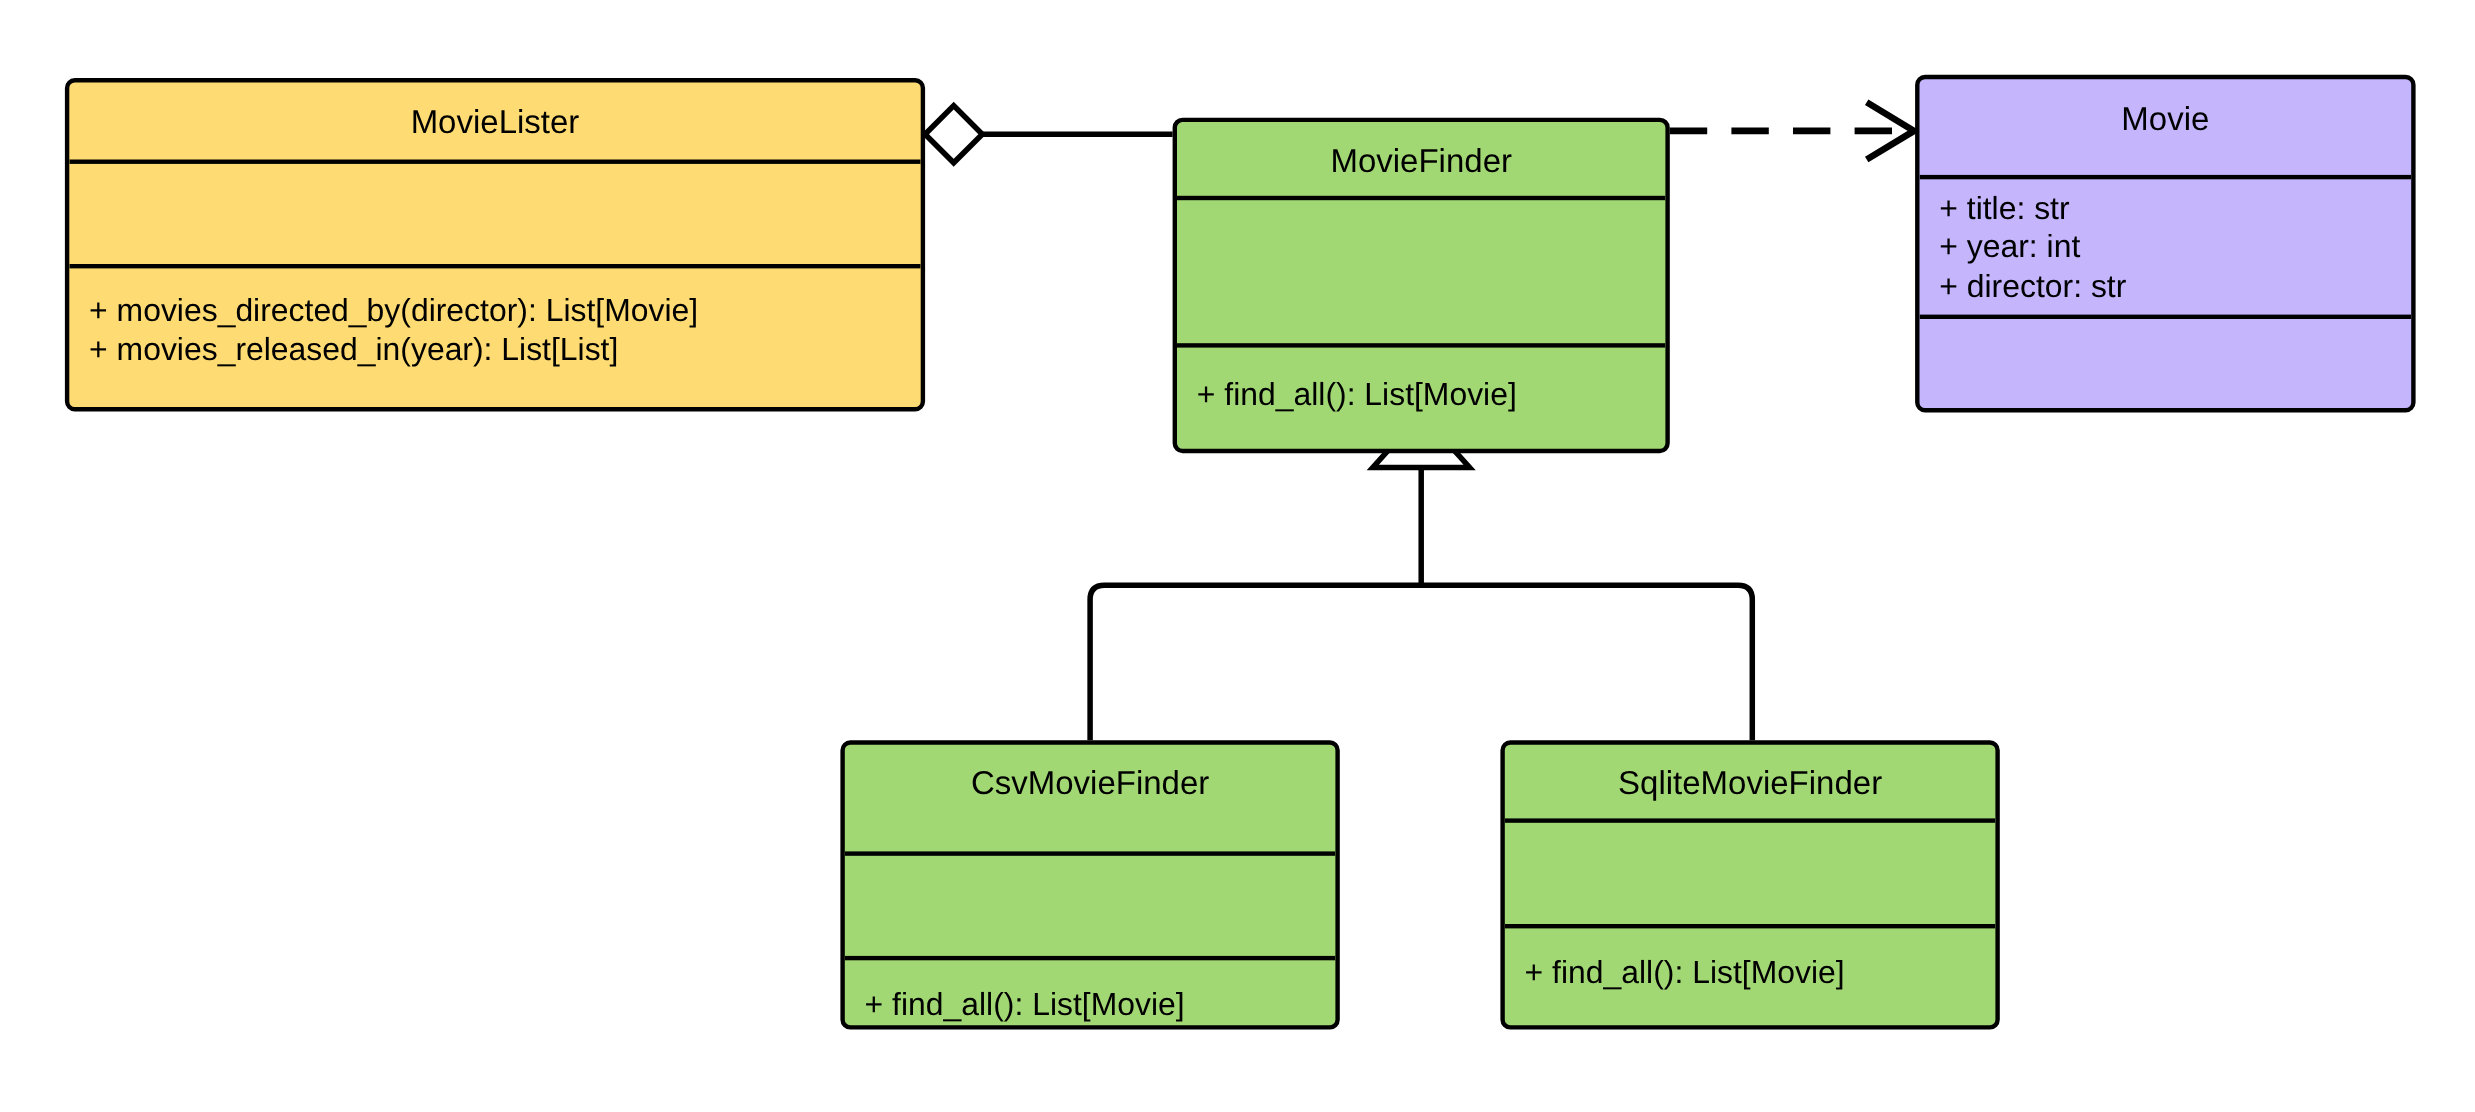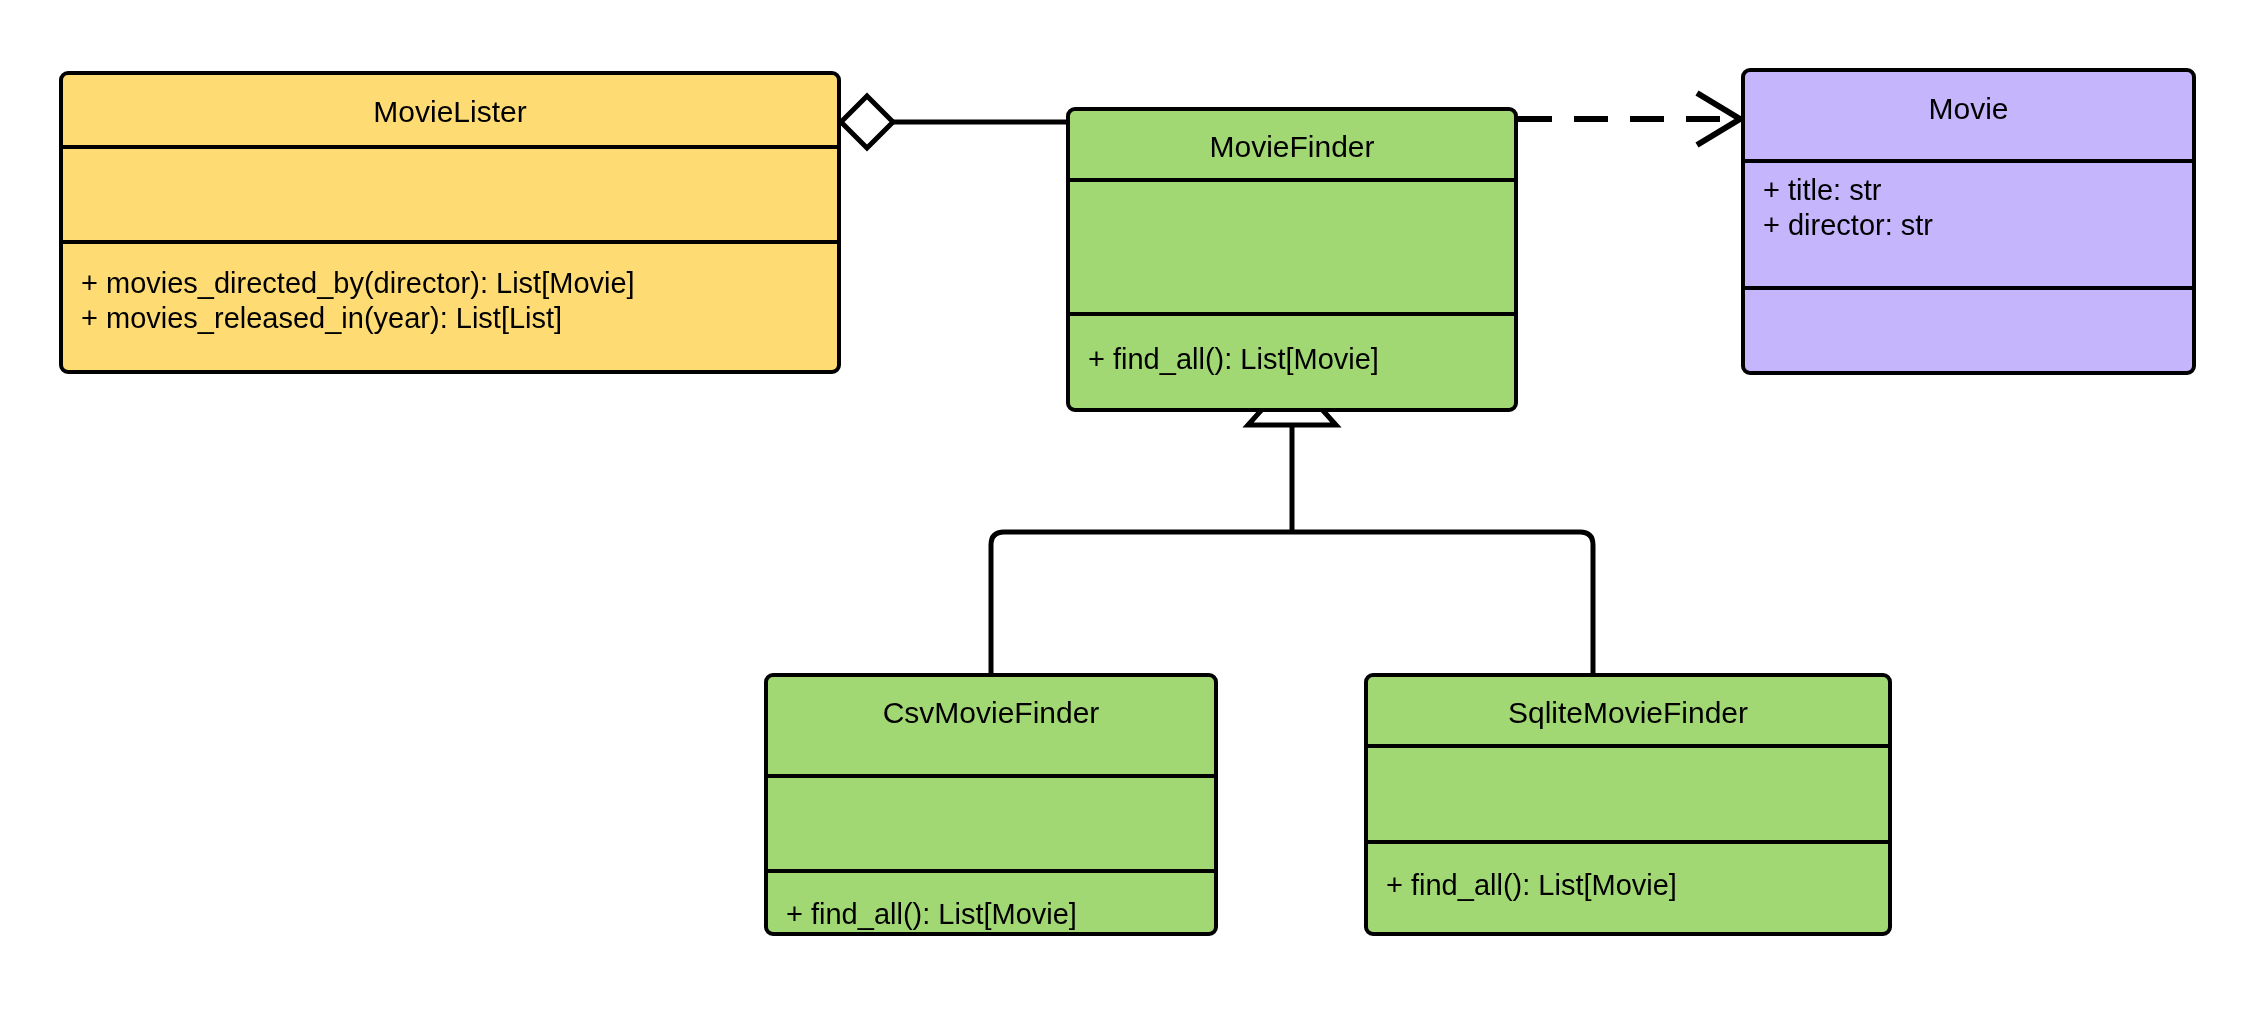--- a/index.html
+++ b/index.html
@@ -93,21 +93,21 @@
   #class-movie .c-name   { height: 88px; padding-top: 22px; }
   #class-movie .c-attrs  { height: 129px; padding-top: 10px; }
   #class-movie .c-ops    { height: 86px; }
 
   #class-csvmoviefinder {
     left: 748px; top: 673px; width: 454px; height: 263px;
     background: #A2D874;
     gap: 46px;
   }
   #class-sqlitemoviefinder {
-    left: 1348px; top: 673px; width: 528px; height: 263px;
+    left: 1348px; top: 673px; width: 454px; height: 263px;
     background: #A2D874;
   }
   #class-csvmoviefinder .c-name, #class-sqlitemoviefinder .c-name {
     height: 67px; padding-top: 21px;
   }
   #class-csvmoviefinder .c-attrs, #class-sqlitemoviefinder .c-attrs {
     height: 96px;
   }
   #class-csvmoviefinder .c-ops, #class-sqlitemoviefinder .c-ops {
     height: 92px; padding-top: 24px;
@@ -160,20 +160,21 @@
       <div class="member-row">+ find_all(): List[Movie]</div>
     </div>
   </div>
 
   <div class="uml-class" id="class-movie">
     <div class="compartment c-name">
       <div class="class-name">Movie</div>
     </div>
     <div class="compartment c-attrs divided member-list">
       <div class="member-row">+ title: str</div>
+      <div class="member-row">+ year: int</div>
       <div class="member-row">+ director: str</div>
     </div>
     <div class="compartment c-ops divided"></div>
   </div>
 
   <div class="uml-class" id="class-csvmoviefinder">
     <div class="compartment c-name">
       <div class="class-name">CsvMovieFinder</div>
     </div>
     <div class="compartment c-attrs divided"></div>

